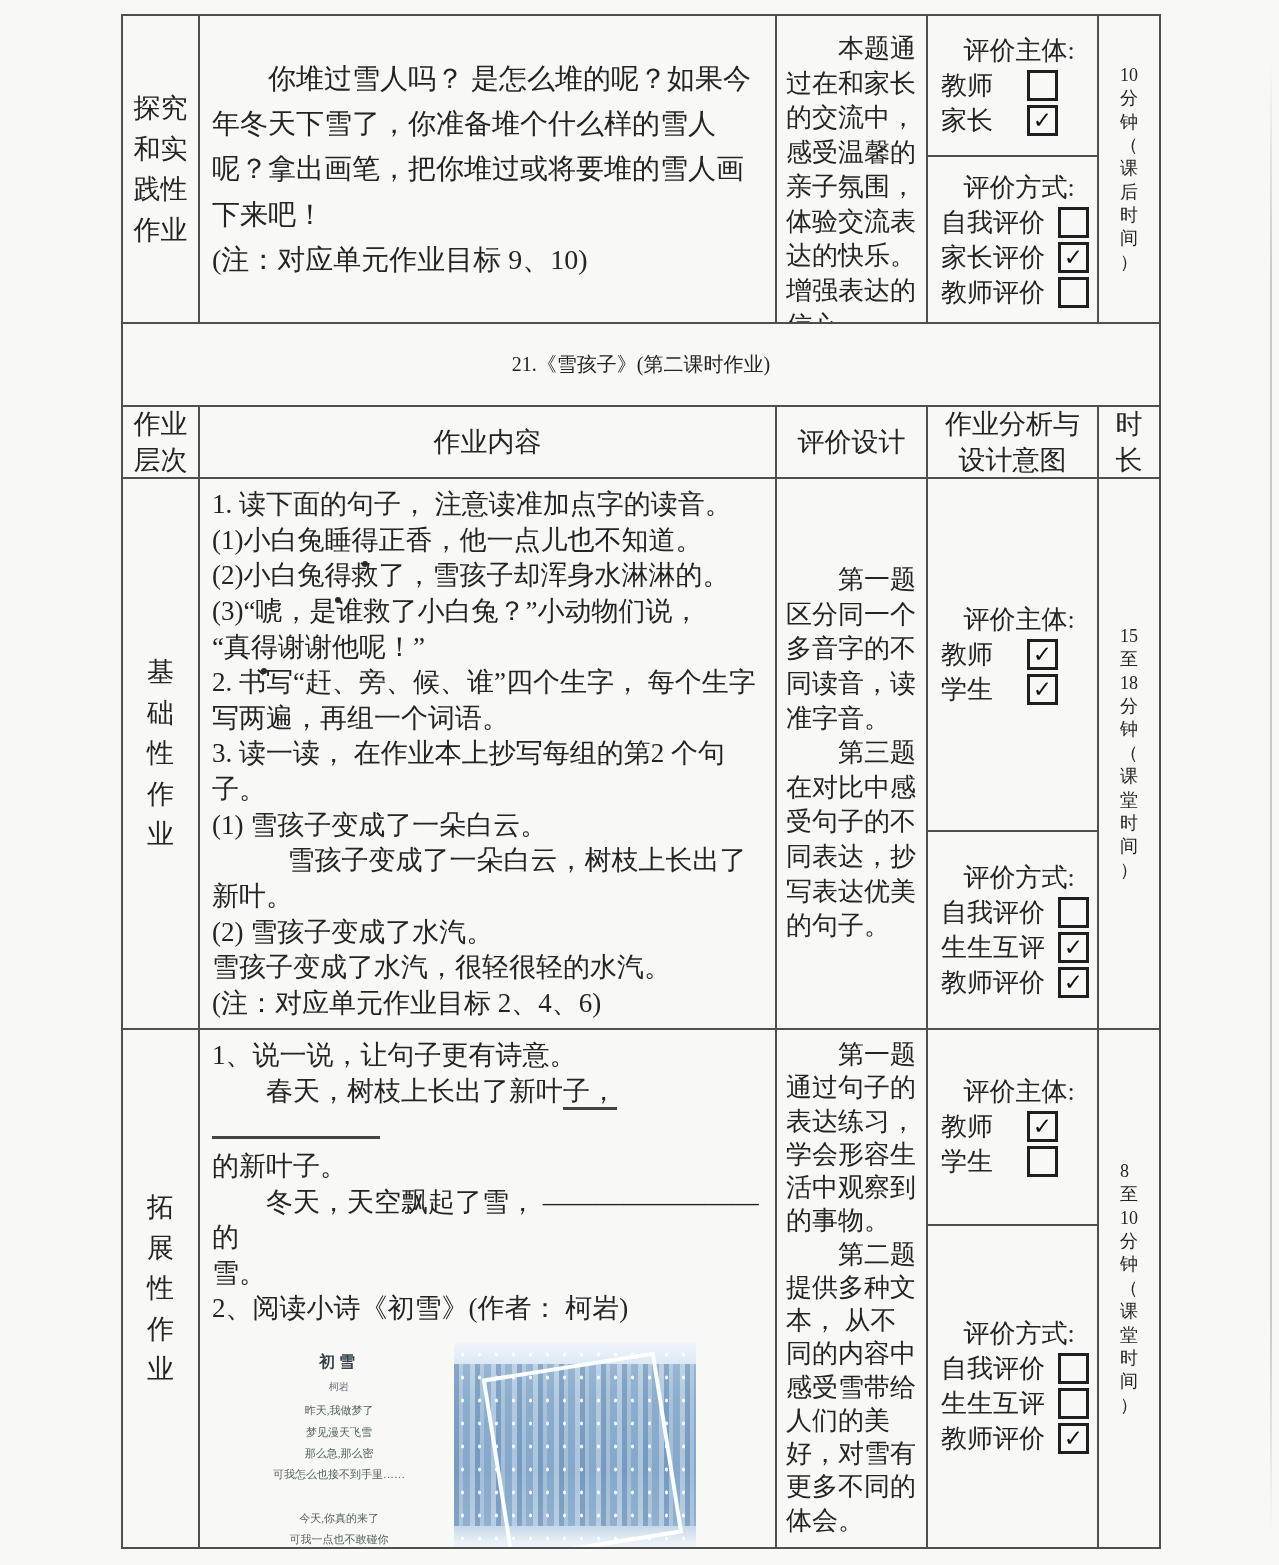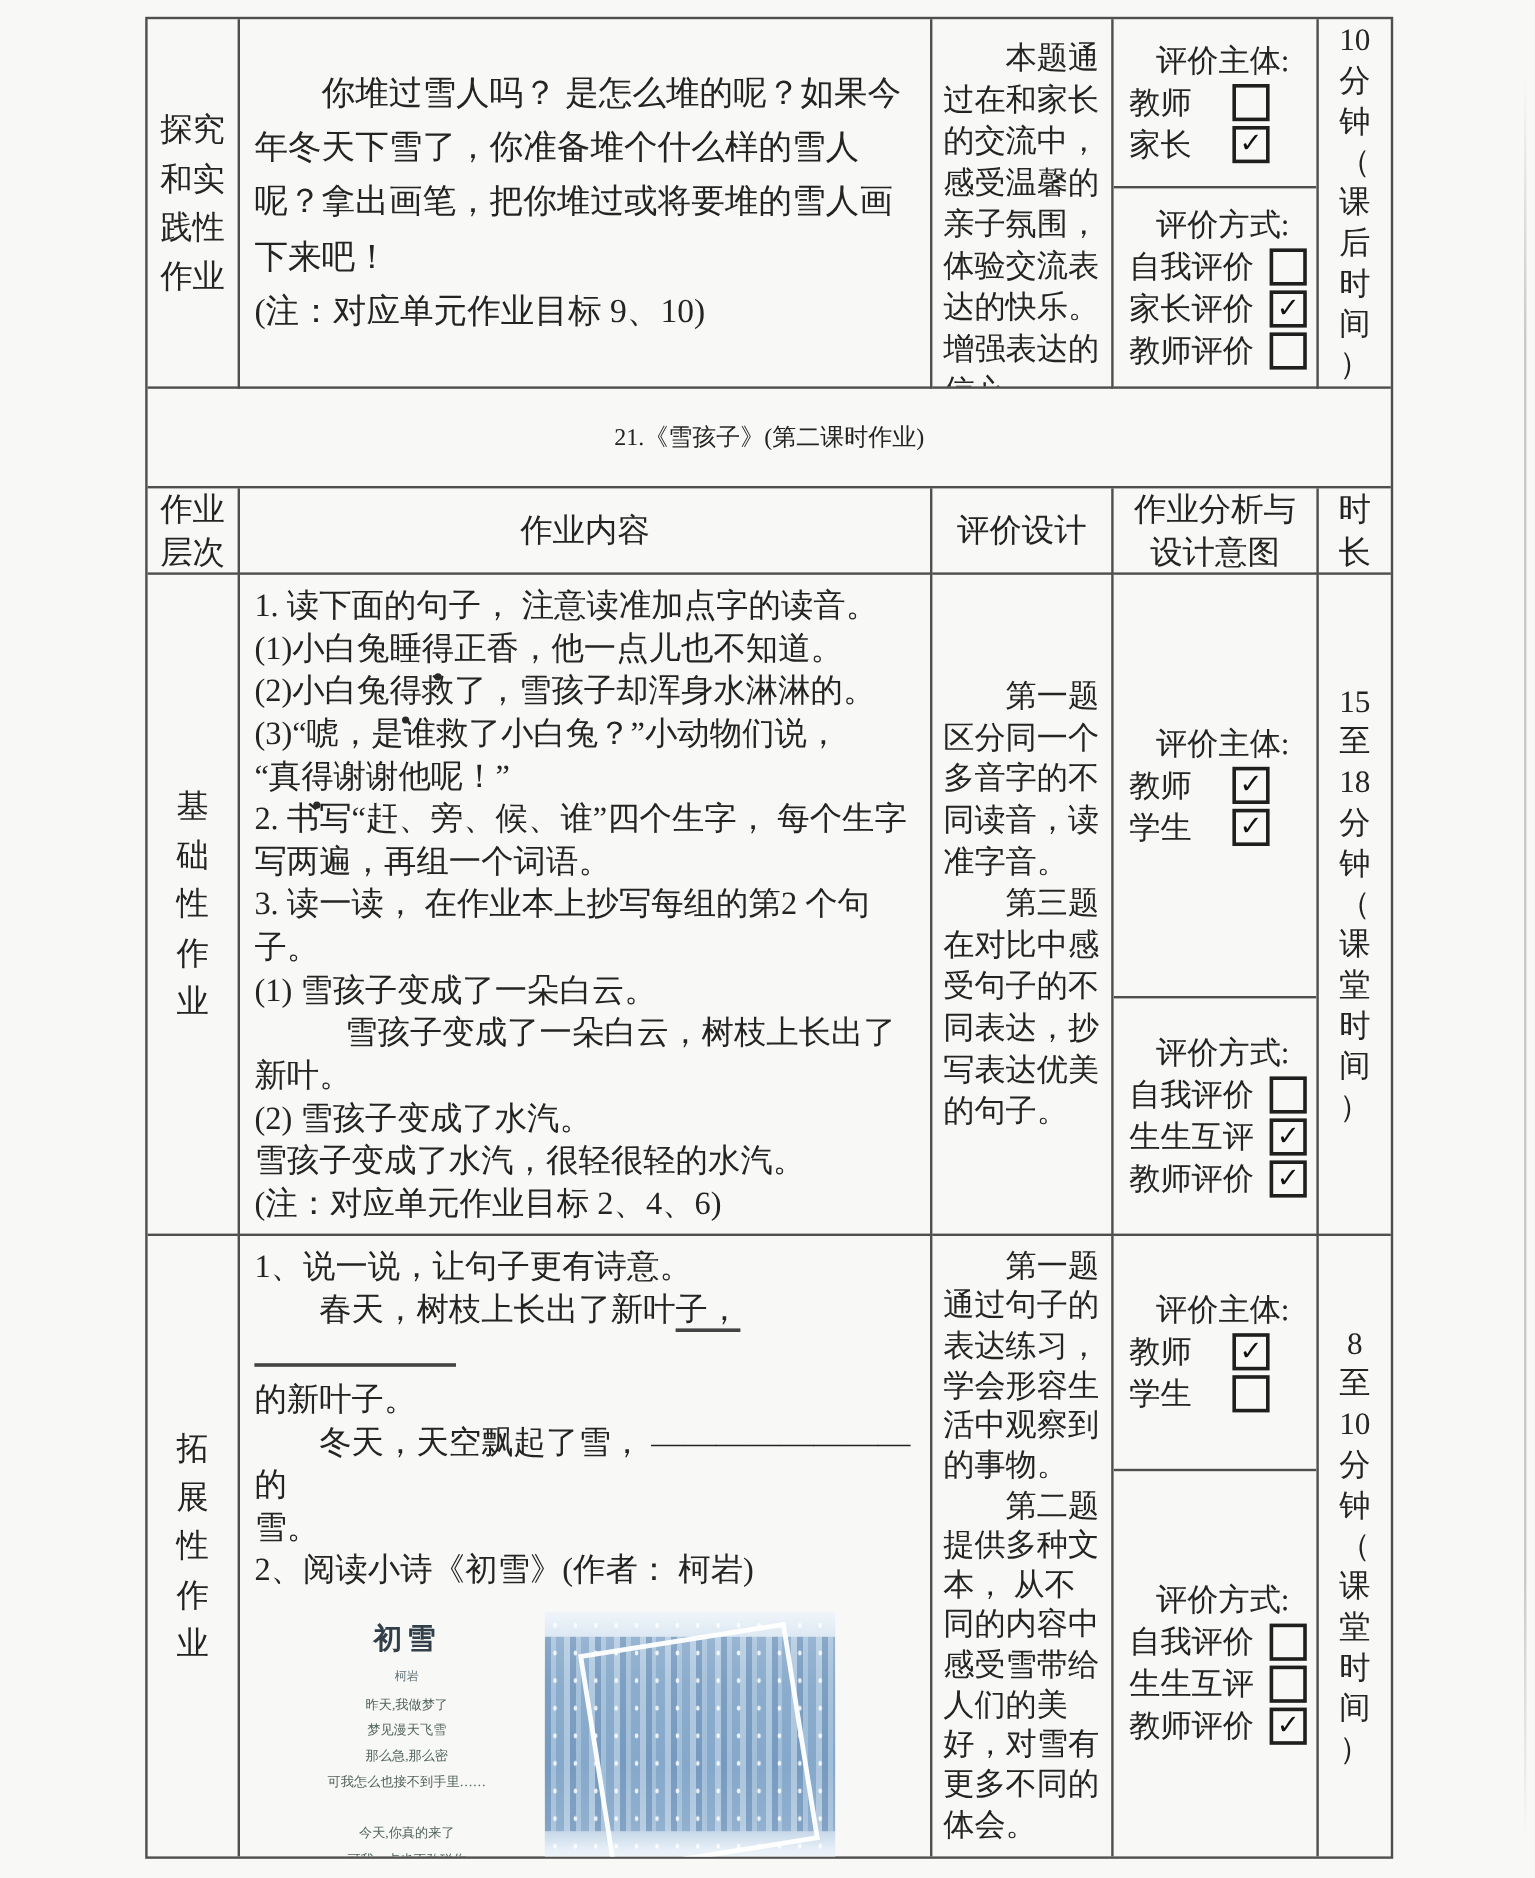--- a/index.html
+++ b/index.html
@@ -16,22 +16,22 @@
     grid-template-columns:77px 577px 151px 171px 60px;
     grid-template-rows:308px 83px 72px 551px 517px;
     border:2px solid #4f4f4f;
   }
   .c{border-right:2px solid #4f4f4f;border-bottom:2px solid #4f4f4f;overflow:hidden;box-sizing:border-box;}
   .cl{border-right:none;}
   .rl{border-bottom:none;}
   
   .lvl{display:flex;align-items:center;justify-content:center;text-align:center;
        white-space:pre-line;font-size:27px;line-height:1.5;}
-  .time{display:flex;align-items:center;justify-content:center;text-align:center;
-       white-space:pre-line;font-size:26px;line-height:1.3;}
+  .time{display:flex;align-items:center;justify-content:center;
+       white-space:pre-line;font-size:18px;line-height:1.3;}
   .hdr{display:flex;align-items:center;justify-content:center;text-align:center;
        white-space:pre-line;font-size:27px;line-height:1.35;}
   .title-cell{grid-column:1 / -1;display:flex;align-items:center;justify-content:center;font-size:20px;}
   
   .content{font-size:27px;line-height:1.32;padding:8px 12px;}
   .content p{margin:0;}
   .vcenter{display:flex;flex-direction:column;justify-content:center;}
   .sparse{line-height:1.62;font-size:28px;}
   .ind2{text-indent:2em;}
   .ind28{text-indent:2.8em;}
@@ -56,21 +56,21 @@
   .etitle{font-size:26px;}
   .eitem{display:flex;align-items:center;margin-top:0;font-size:26px;}
   .eitem.wide .cb{margin-left:34px;}
   .eitem.narrow .cb{margin-left:13px;}
   .cb{display:inline-flex;align-items:center;justify-content:center;flex:none;
       width:25px;height:25px;border:3px solid #1f1f1f;
       font-family:"DejaVu Sans",sans-serif;font-weight:bold;font-size:23px;line-height:1;color:#111;}
   
   .fig{display:flex;align-items:flex-start;margin:16px 0 8px 38px;}
   .poem{width:178px;text-align:center;padding-top:8px;}
-  .poem-title{font-size:24px;font-weight:bold;letter-spacing:4px;color:#333f48;text-align:center;}
+  .poem-title{font-size:16px;font-weight:bold;letter-spacing:4px;color:#333f48;text-align:center;}
   .poem-author{font-size:10px;color:#5e6e76;margin-top:10px;line-height:1;}
   .poem p{font-size:11px;color:#51635c;line-height:1.95;margin:0;}
   .stanza1{margin-top:8px;}
   .stanza2{margin-top:22px;}
   .photo{position:relative;width:242px;height:232px;margin-left:26px;overflow:hidden;
      background:linear-gradient(180deg,#f0f5fa 0%,#dfeaf4 8%,#a9c3db 26%,#8fb0d0 55%,#b9cee2 76%,#e9f1f8 86%,#ffffff 100%);}
   .trees{position:absolute;left:0;right:0;top:9%;bottom:21%;opacity:.75;
      background:repeating-linear-gradient(90deg,#6e93ba 0 5px,#a7c2da 5px 9px,#82a5c8 9px 16px,#b5cce1 16px 21px);}
   .snowdots{position:absolute;inset:0;
      background-image:radial-gradient(rgba(255,255,255,.85) 1.2px,transparent 1.8px);

